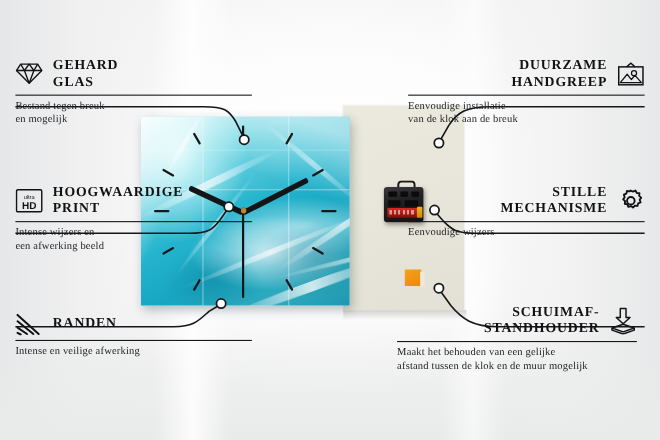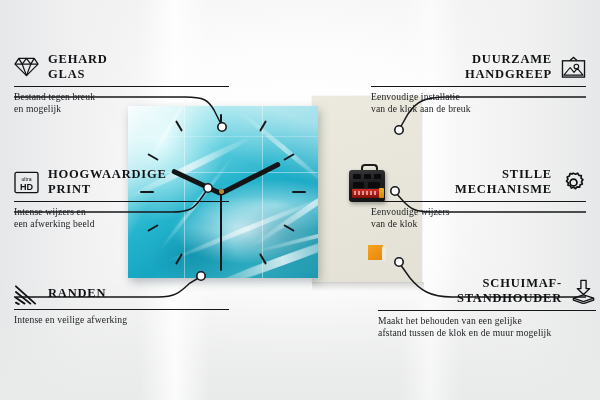--- a/index.html
+++ b/index.html
@@ -290,24 +290,23 @@
         <svg width="25" height="25" viewBox="0 0 26 26">
           <g fill="none" stroke="#111214" stroke-width="1.8" stroke-linejoin="round">
             <path d="M13,2.2 l2.6,1.1 2.3,-1.1 1.3,2.4 2.6,.2 -.3,2.6 2,1.7 -1.5,2.1 .9,2.5 -2.4,1 -.6,2.5 -2.6,-.3 -1.8,1.9 -2,-1.5 -2.5,.8 -1,-2.4 -2.5,-.6 .3,-2.6 -1.9,-1.8 1.5,-2 -.8,-2.5 2.4,-1 .6,-2.5 2.6,.3 Z" transform="translate(0,1.2) scale(0.97)"></path>
             <circle cx="13" cy="13" r="3.6"></circle>
           </g>
         </svg>
       </span>
     </div>
     <div class="f-rule"></div>
     <div class="f-sub">Eenvoudige wijzers</div>
-    <div class="f-sub">van de klok</div>
-  </div>
-
-  <div class="feature f-right" style="left:378px;top:276px;width:218px;">
+  </div>
+
+  <div class="feature f-right" style="left:361px;top:276px;width:218px;">
     <div class="f-head">
       <div>
         <div class="f-title"><span>SCHUIMAF-</span></div>
         <div class="f-title"><span>STANDHOUDER</span></div>
       </div>
       <span class="f-icon">
         <svg width="25" height="25" viewBox="0 0 26 26">
           <g fill="none" stroke="#111214" stroke-width="1.4" stroke-linejoin="round">
             <path d="M10.3,1.5 L15.7,1.5 L15.7,10 L19.5,10 L13,16 L6.5,10 L10.3,10 Z"></path>
             <path d="M13,16.4 L23.5,20 L13,23.6 L2.5,20 Z"></path>

